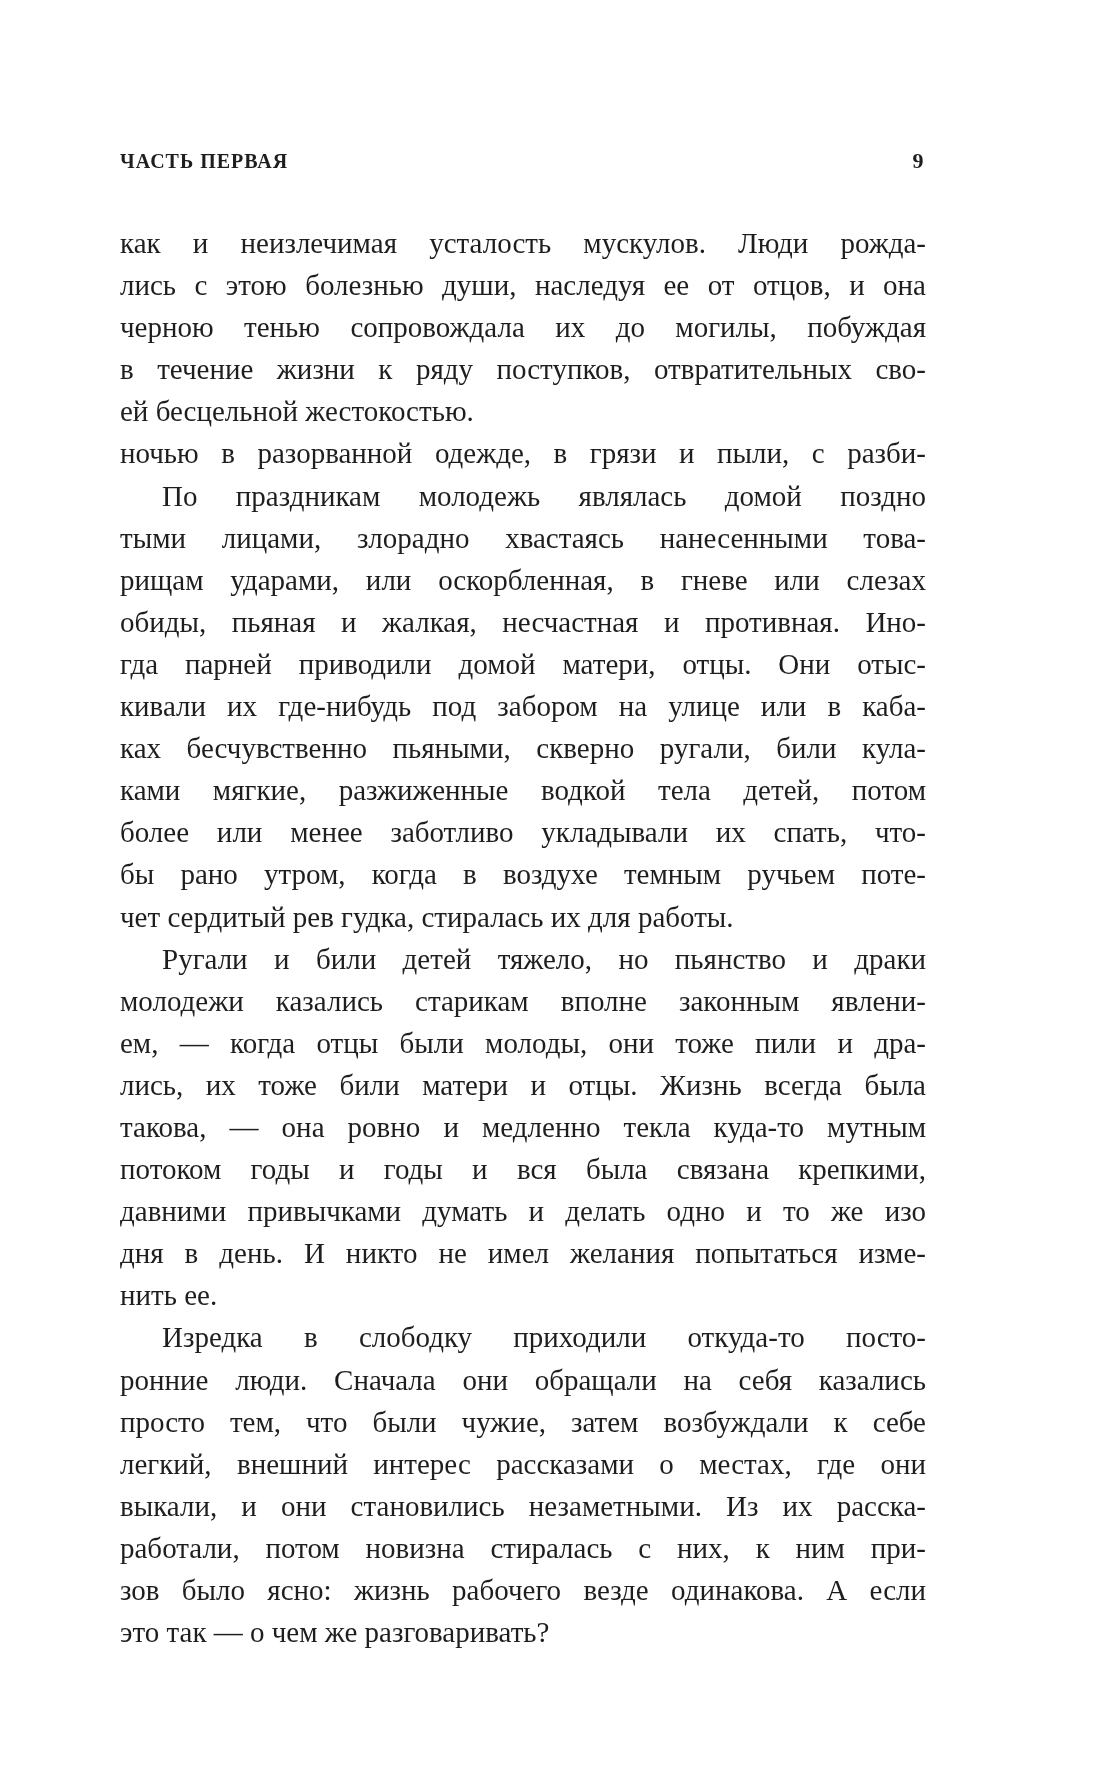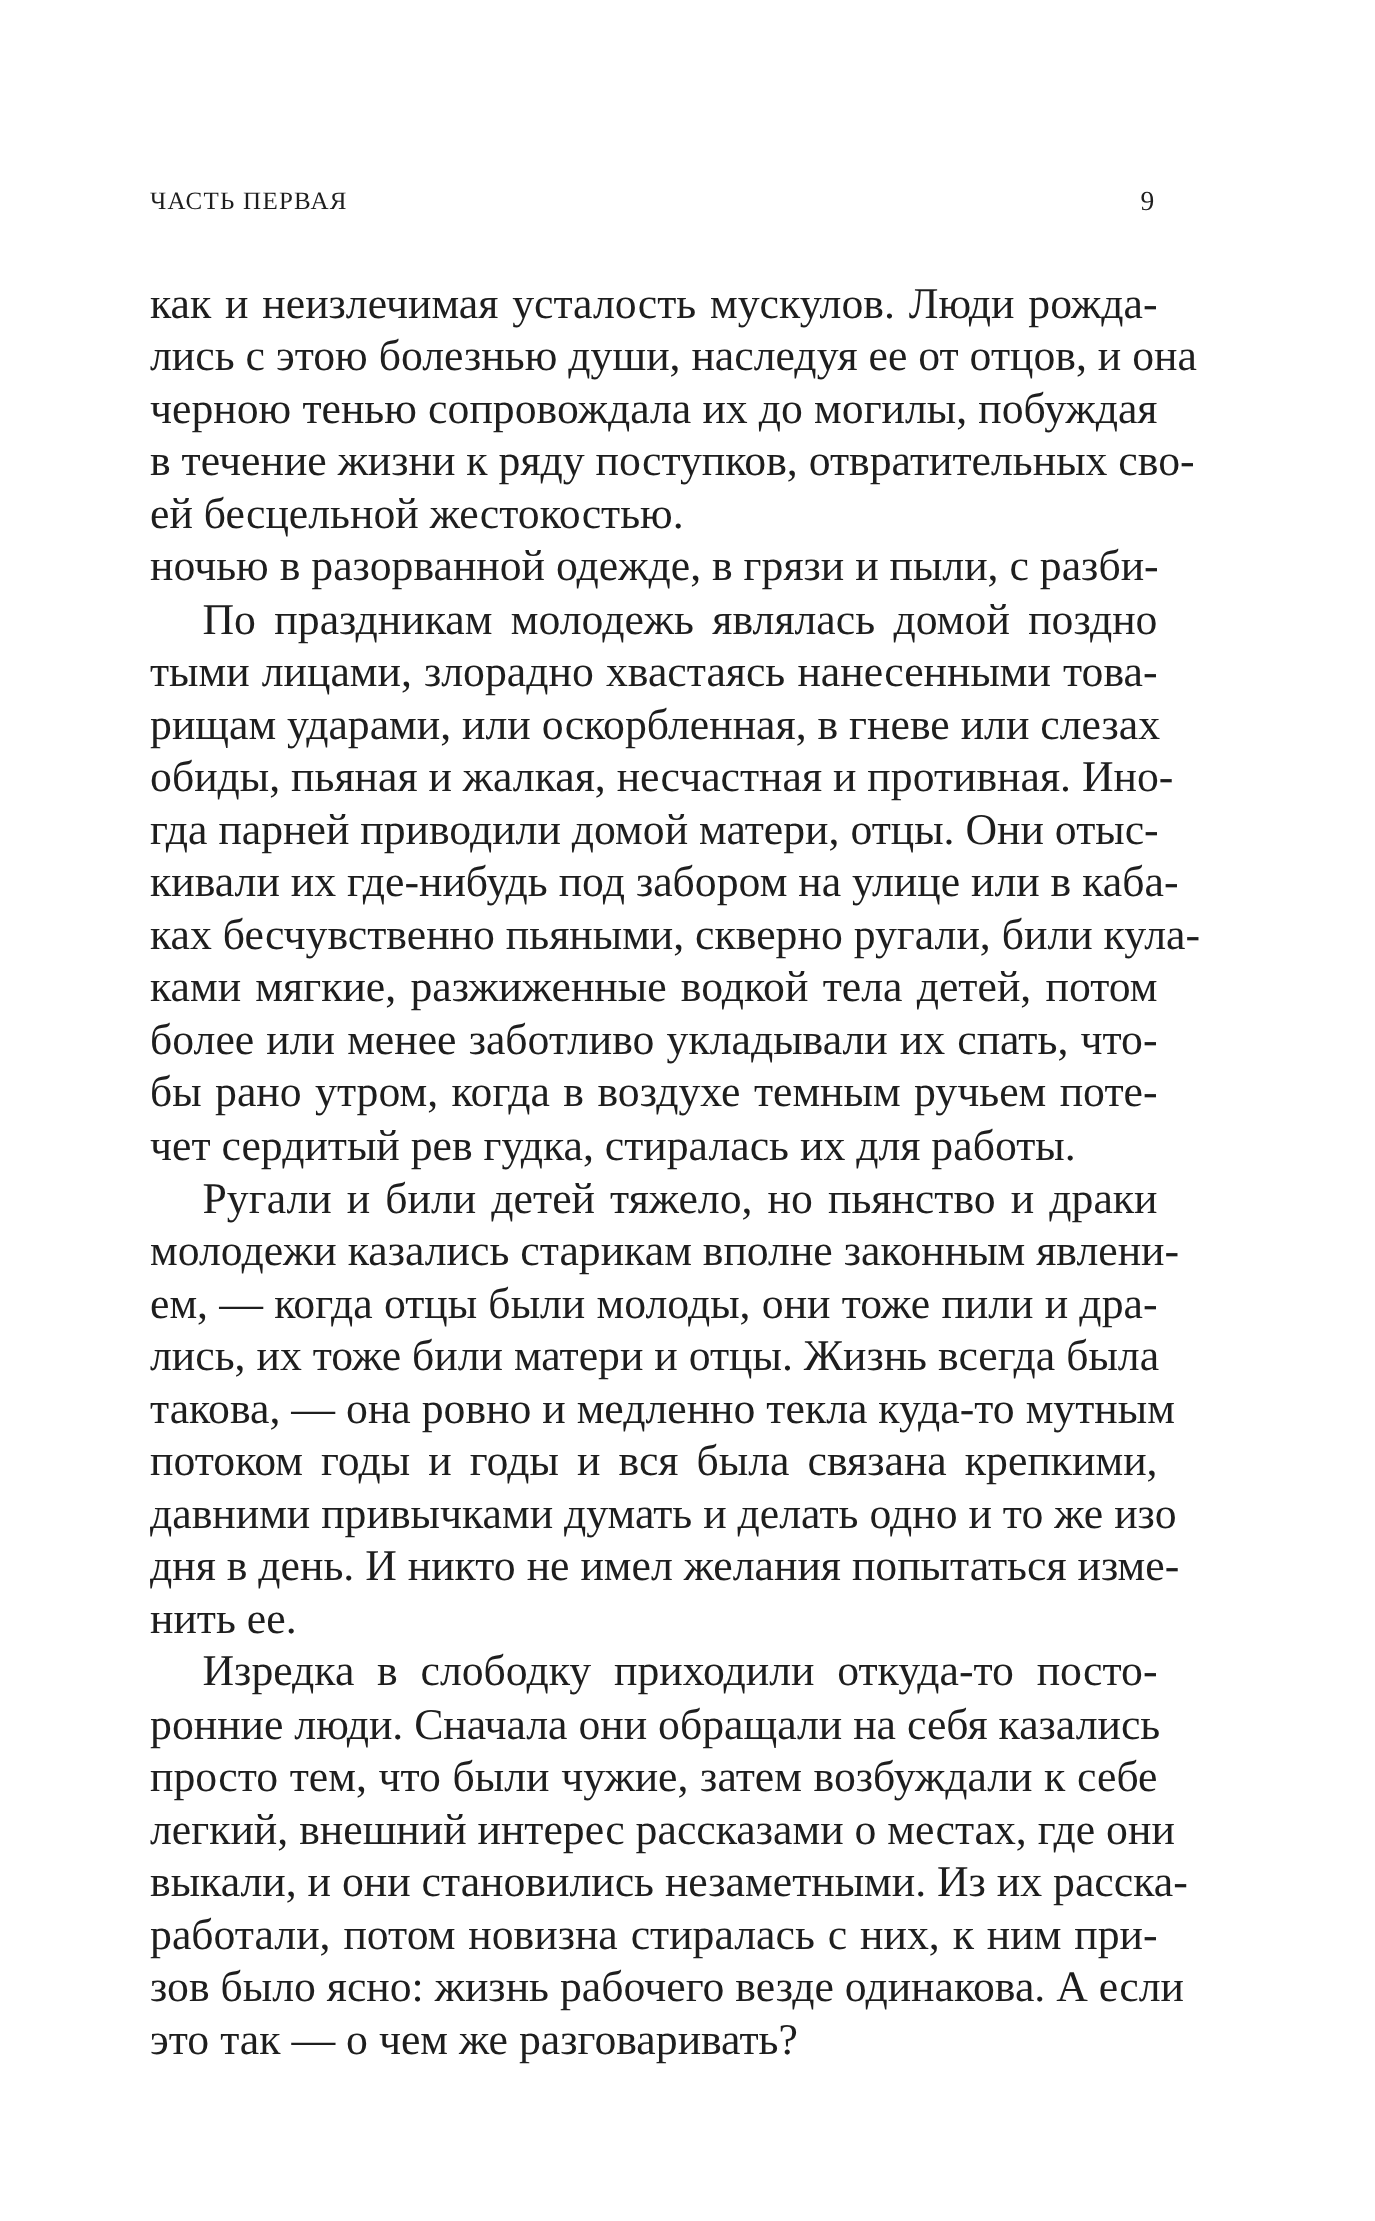--- a/index.html
+++ b/index.html
@@ -25,36 +25,37 @@
       position: absolute;
       top: 146px;
       left: 0;
       width: 806px;
       height: 30px;
       display: flex;
       justify-content: space-between;
       align-items: center;
       font-size: 21px;
       letter-spacing: 0.6px;
+      font-weight: bold;
     }
     .running-head .section-title {
       text-transform: uppercase;
       font-size: 20px;
       letter-spacing: 1px;
     }
     .running-head .page-number {
       font-size: 22px;
       padding-right: 2px;
     }
     .body-text {
       position: absolute;
       top: 222px;
       left: 0;
       width: 806px;
-      font-size: 35px;
+      font-size: 29px;
       line-height: 42.1px;
     }
     .line {
       display: block;
       height: 42.1px;
       white-space: nowrap;
       text-align: justify;
       text-align-last: justify;
     }
     .line.last {

